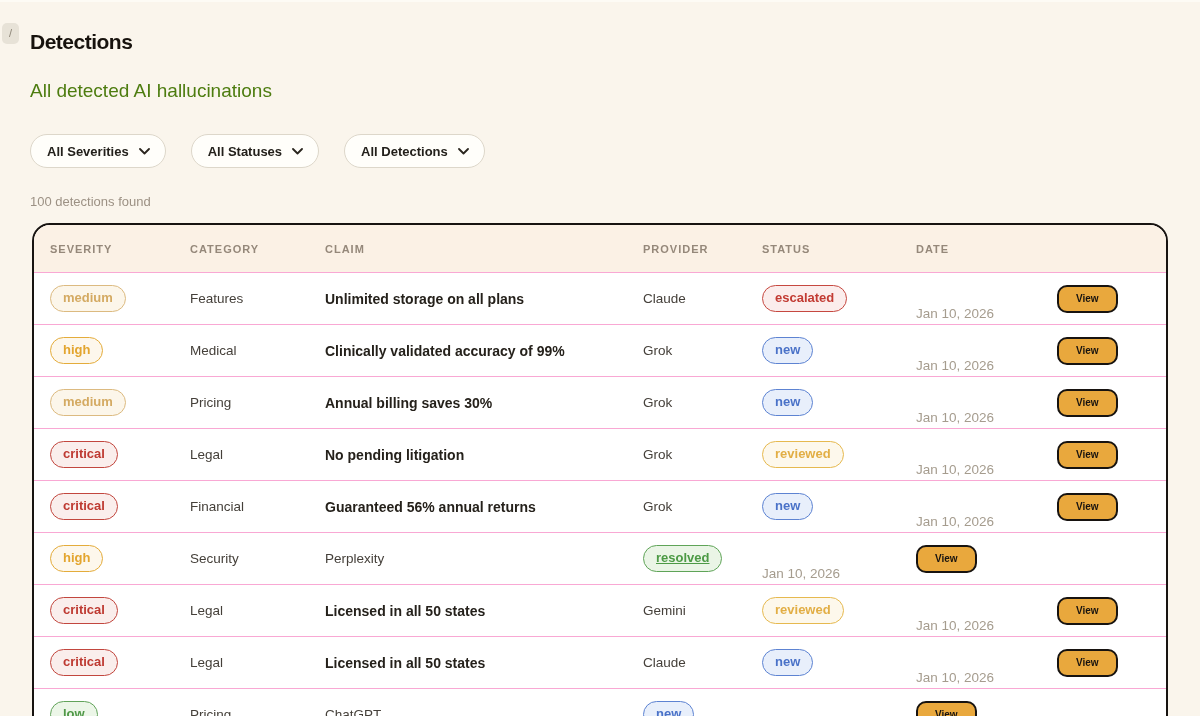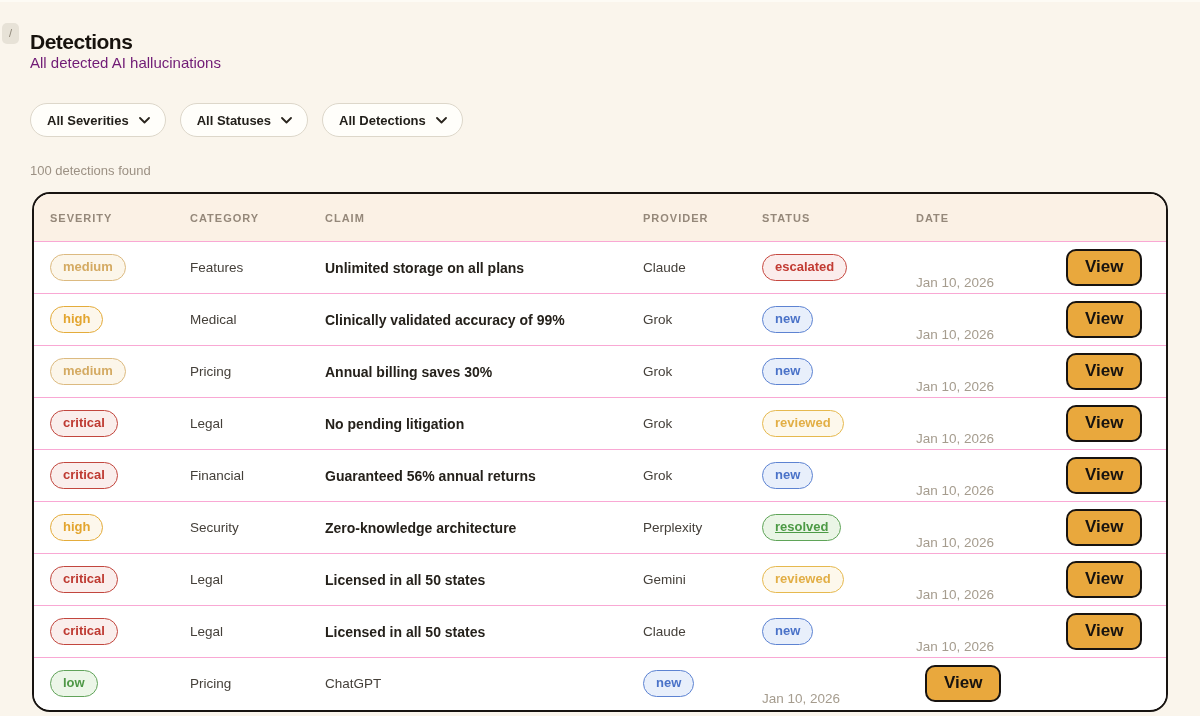--- a/index.html
+++ b/index.html
@@ -20,23 +20,23 @@
     background: #E7E2D7; color: #8E8678;
     border-radius: 5px;
     font-size: 11px; line-height: 21px; text-align: center;
     cursor: pointer;
   }
   .page { padding: 26px 30px 0 30px; }
   h1.title {
     font-size: 21px; font-weight: 800; letter-spacing: -0.5px;
     color: #17120D; margin-top: 4px;
   }
-  .subtitle { margin-top: 0; font-size: 15px; color: #701a75; }
-
-  .filters { margin-top: 32px; display: flex; gap: 14px; }
+  .subtitle { margin-top: 26px; font-size: 19px; color: #4d7c0f; }
+
+  .filters { margin-top: 32px; display: flex; gap: 25px; }
   .filter-pill {
     display: inline-flex; align-items: center; gap: 10px;
     height: 34px; padding: 0 15px 0 16px;
     background: #FFFEFA;
     border: 1px solid #DDD7CA;
     border-radius: 999px;
     font-size: 13px; font-weight: 600; color: #23201B;
     cursor: pointer;
   }
   .filter-pill svg { display: block; }
@@ -94,23 +94,22 @@
   .badge.reviewed  { color: #E2AE45; border-color: #E6B94F; background: #FDF8EC; }
   .badge.resolved  { color: #4C9A45; border-color: #5FA458; background: #EAF5E6; text-decoration: underline; }
 
   .view-btn {
     font-family: inherit;
     background: #E9A83D;
     color: #171310;
     border: 2px solid #171310;
     border-radius: 10px;
     padding: 6px 17px 7px 17px;
-    font-size: 17px; font-weight: 700;
+    font-size: 10px; font-weight: 700;
     cursor: pointer;
-    margin-left: 9px;
   }
   .cell.action { display: flex; justify-content: flex-start; }
 </style>
 </head>
 <body>
 
 <div class="top-hairline"></div>
 
 <div class="slash-badge">/</div>
 
@@ -215,21 +214,20 @@
     <div class="cell"><span class="badge new">new</span></div>
     <div class="cell date">Jan 10, 2026</div>
     <div class="cell action">
           <button class="view-btn">View</button>
         </div>
   </div>
 
   <div class="trow">
     <div class="cell"><span class="badge high">high</span></div>
     <div class="cell category">Security</div>
-    <div class="cell claim">Zero-knowledge architecture</div>
     <div class="cell provider">Perplexity</div>
     <div class="cell"><span class="badge resolved">resolved</span></div>
     <div class="cell date">Jan 10, 2026</div>
     <div class="cell action">
           <button class="view-btn">View</button>
         </div>
   </div>
 
   <div class="trow">
     <div class="cell"><span class="badge critical">critical</span></div>

